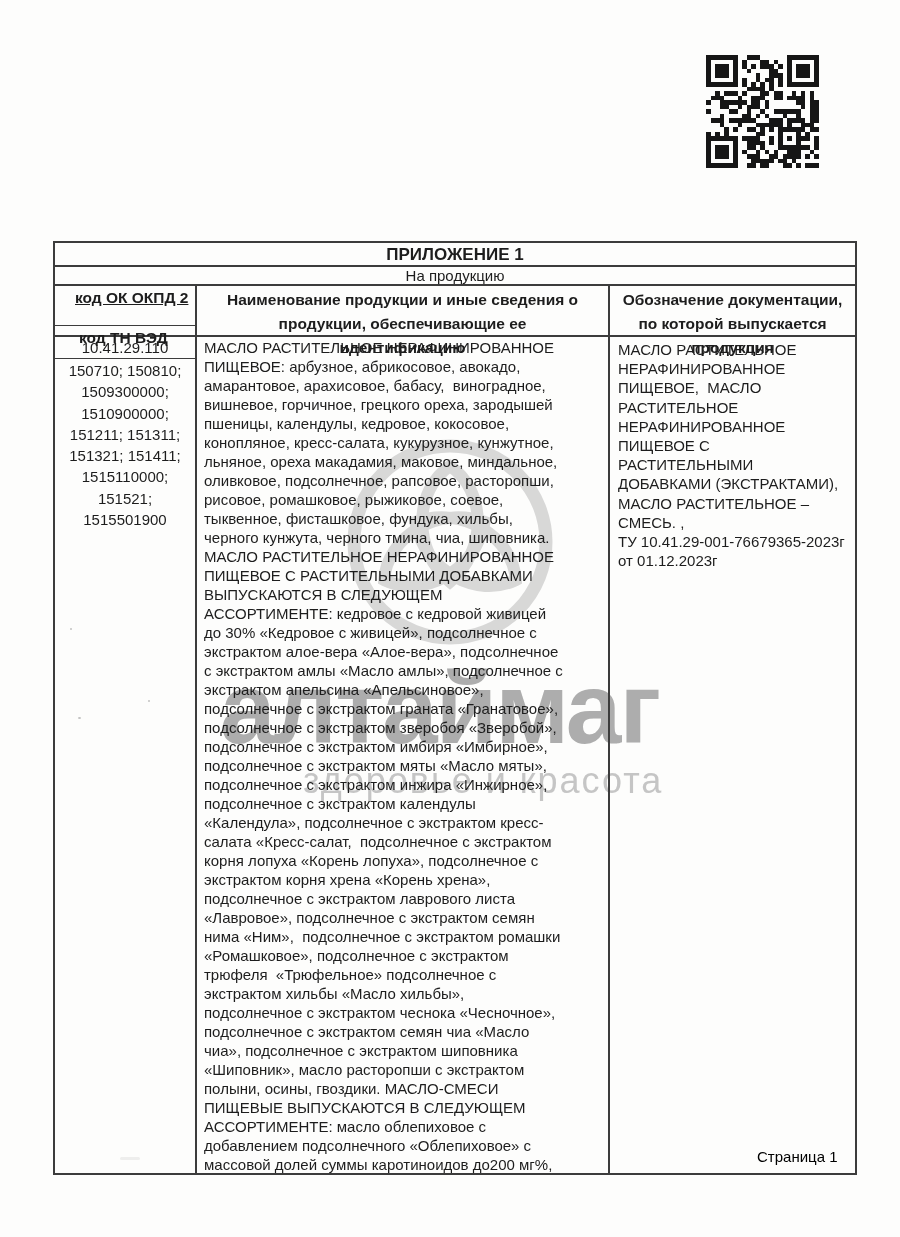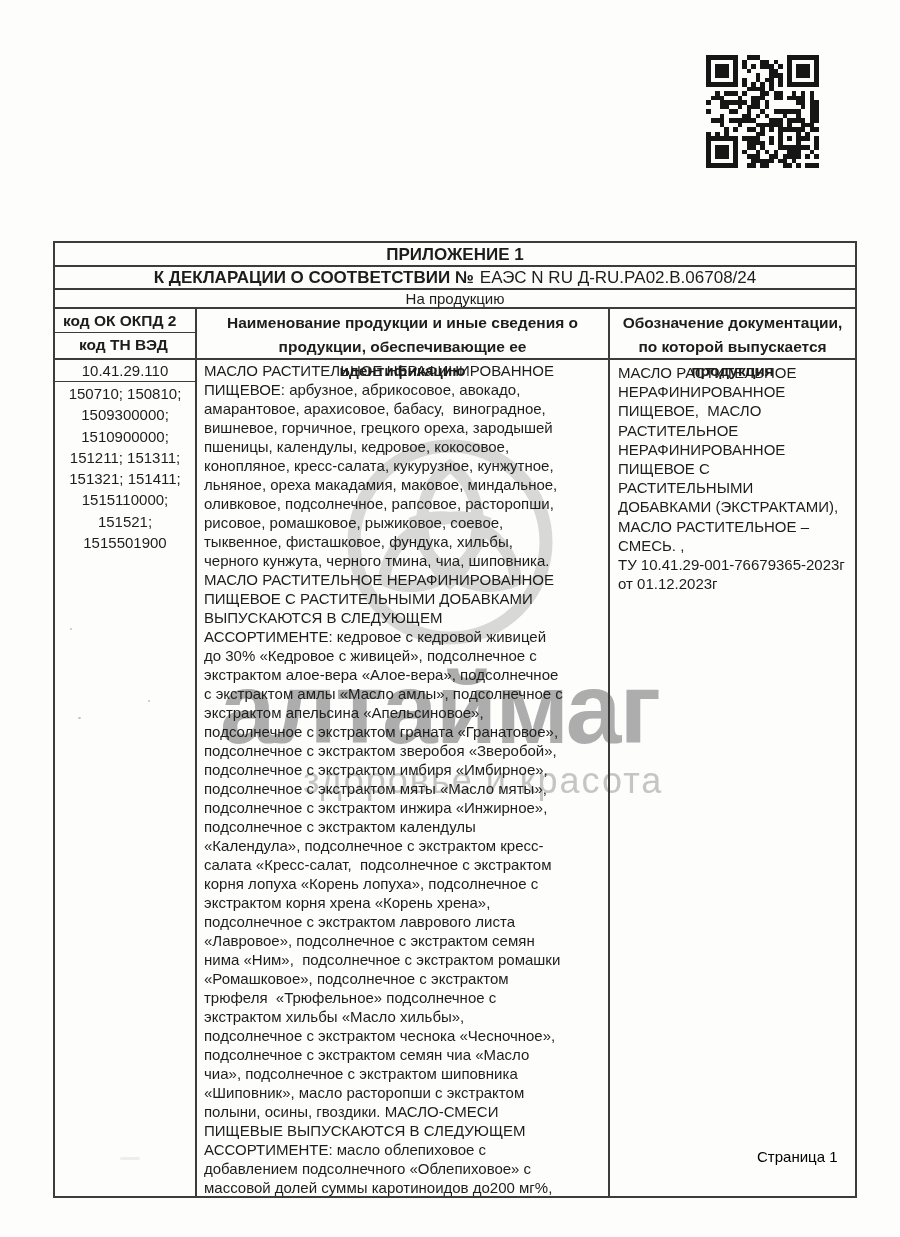--- a/index.html
+++ b/index.html
@@ -61,23 +61,23 @@
     font-size:15px;font-weight:400;
   }
   .grid{
     display:grid;
     grid-template-columns:142px 413px 1fr;
   }
   .cell{box-sizing:border-box;}
   .vline{border-right:2px solid #3c3c3c;}
   .hdr-row{height:51px;}
   .c1h1{
-    height:24px;line-height:23px;padding-left:8px;
+    height:40px;line-height:23px;padding-left:20px;
     font-size:15.5px;font-weight:700;
-    border-bottom:1.5px solid #3c3c3c;box-sizing:border-box;
+    border-bottom:1.5px solid #3c3c3c;box-sizing:border-box;text-decoration:underline;
   }
   .c1h2{
     height:25px;line-height:24px;padding-left:24px;
     font-size:15.5px;font-weight:700;
   }
   .c2h,.c3h{
     text-align:center;font-size:15.5px;font-weight:700;
     line-height:24px;padding-top:2px;
     white-space:pre;
   }
@@ -451,23 +451,20 @@
     <path class="st" d="M110 34 C 146 58 148 118 110 150 C 72 118 74 58 110 34 Z" stroke-width="12" transform="rotate(120 110 110)"></path>
     <path class="st" d="M110 34 C 146 58 148 118 110 150 C 72 118 74 58 110 34 Z" stroke-width="12" transform="rotate(240 110 110)"></path>
   </svg>
   <div class="wm-brand">алтаймаг</div>
   <div class="wm-tagline">здоровье и красота</div>
 
   <div class="doc-table">
 
     <div class="trow row-title">ПРИЛОЖЕНИЕ 1</div>
 
-    <div class="trow row-decl">
-      <span>К ДЕКЛАРАЦИИ О СООТВЕТСТВИИ №</span><span class="num">ЕАЭС N RU Д-RU.РА02.В.06708/24</span>
-    </div>
 
     <div class="trow row-sub">На продукцию</div>
 
     <div class="trow grid hdr-row">
       <div class="cell vline">
         <div class="c1h1">код ОК ОКПД 2</div>
         <div class="c1h2">код ТН ВЭД</div>
       </div>
       <div class="cell vline c2h">Наименование продукции и иные сведения о
 продукции, обеспечивающие ее

